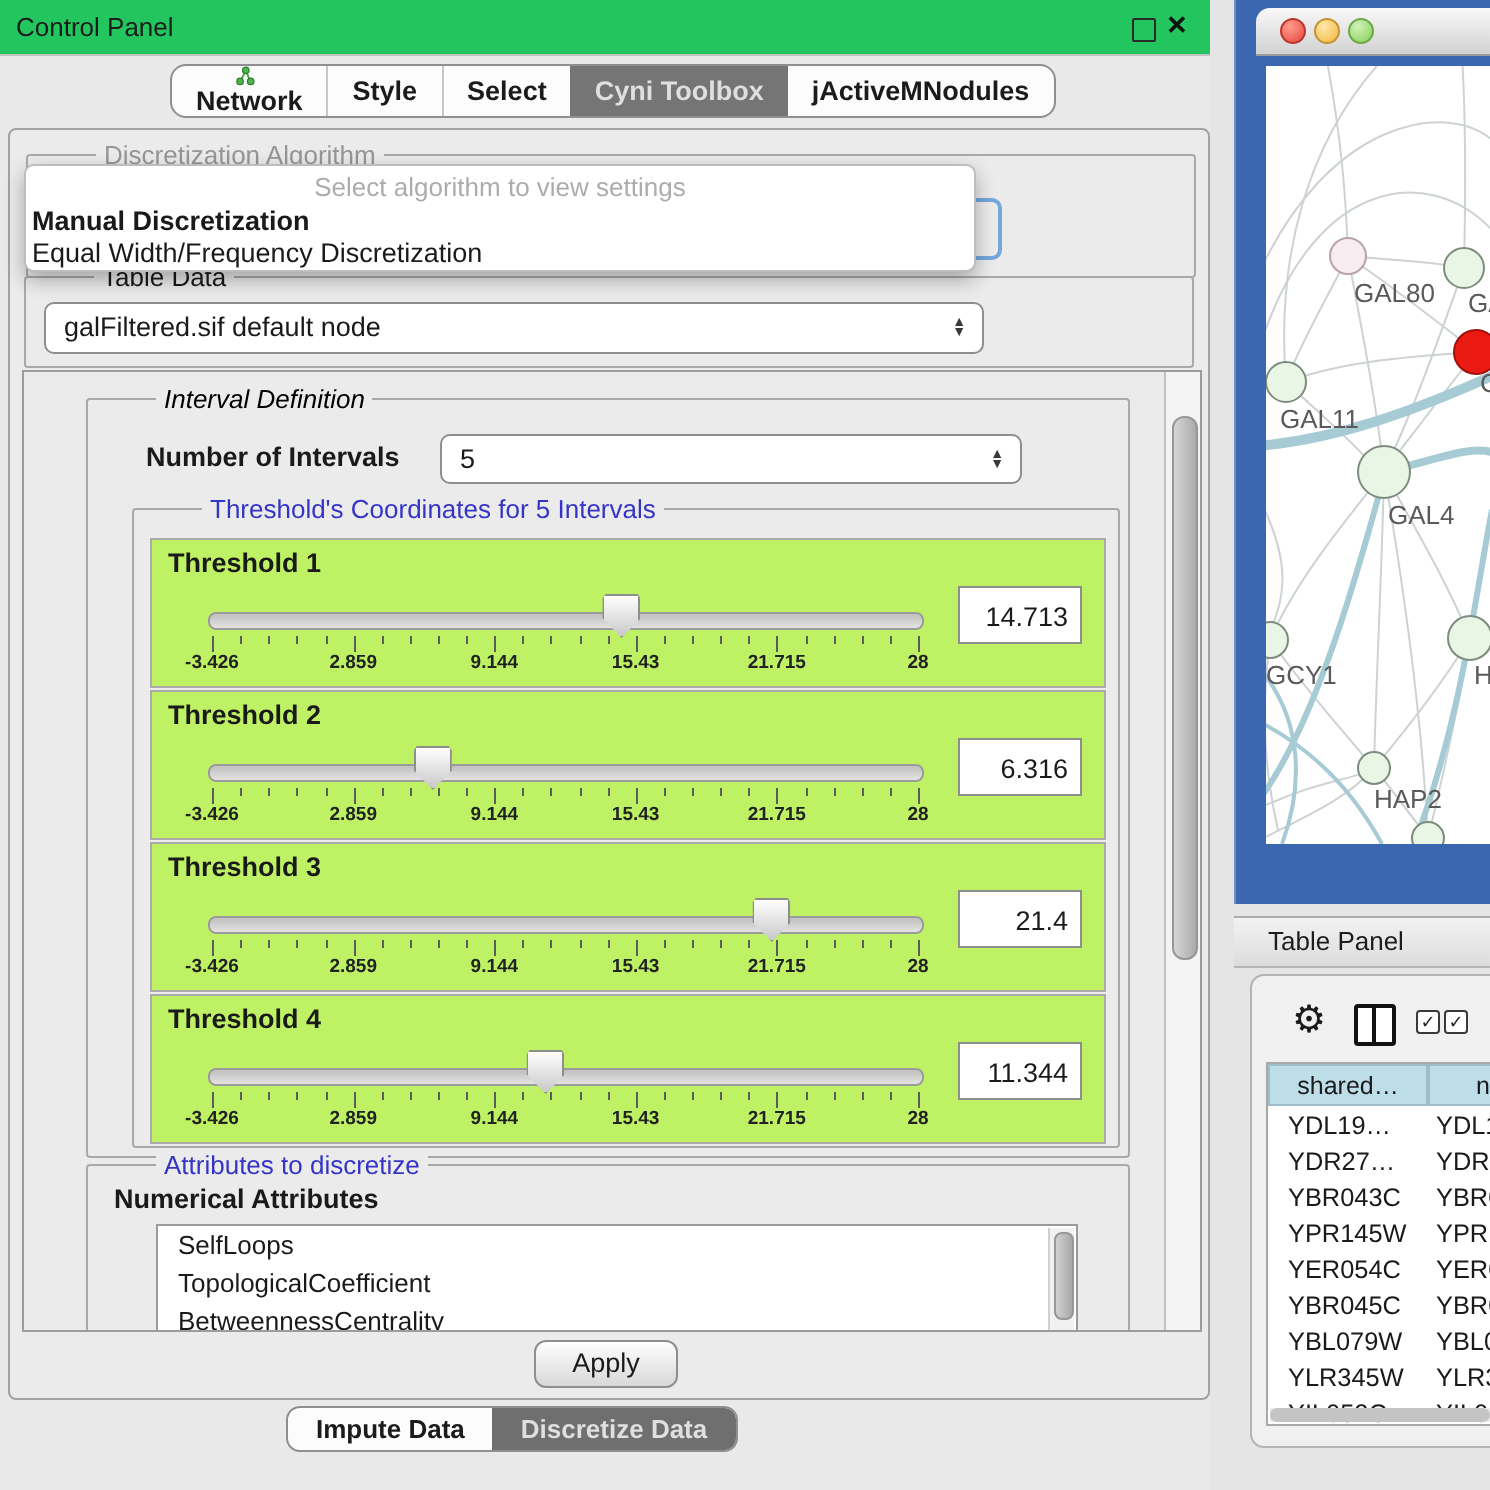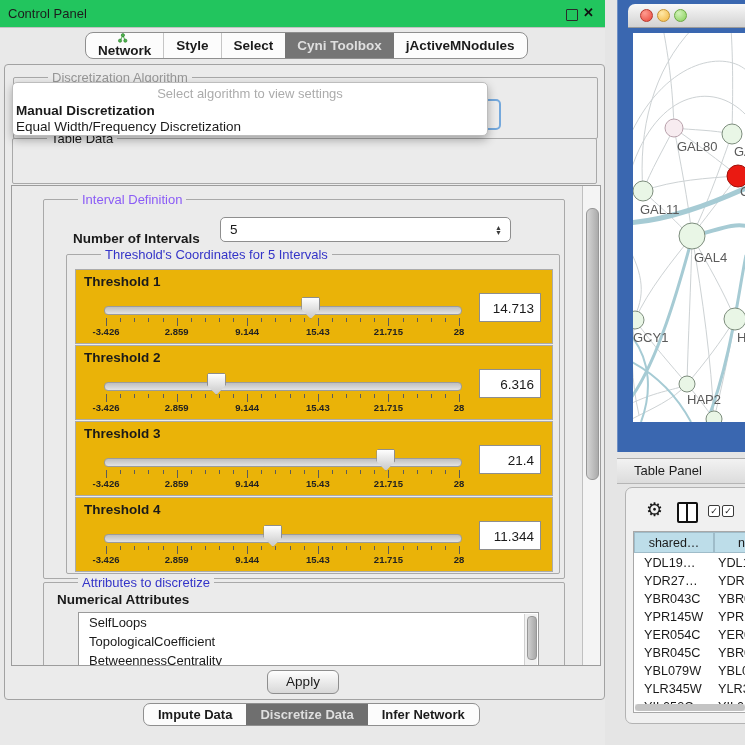--- a/index.html
+++ b/index.html
@@ -21,21 +21,21 @@
         font-weight:bold;color:#1b1b1b;white-space:nowrap;flex-direction:column;}
   .ttab.sep{border-right:1px solid #C6C6C6;}
   .ttab.sel{background:#757575;color:#DFDFDF;}
   .ttab svg{margin-right:5px;}
 
   
   #outer-box{left:4px;top:64px;width:599px;height:634px;background:#EBEBEB;border:1px solid #A2A2A2;border-radius:4px;}
 
   .group{position:absolute;border:1px solid #A9A9A9;border-radius:2px;}
   .legend{position:absolute;top:-8px;left:6px;background:#EBEBEB;padding:0 4px;font-size:13px;white-space:nowrap;margin-left:28px;}
-  .legend.green{color:#8b5cf6;}
+  .legend.green{color:#000000;font-style:italic;}
   .legend.blue{color:#3434C8;}
   .legend.dim{color:#969696;}
 
   .combo{position:absolute;background:#FFF;border:1px solid #8E8E8E;border-radius:5px;
          font-size:13.5px;line-height:24px;padding-left:9px;box-sizing:border-box;}
   .combo .spin{position:absolute;right:8px;top:0;bottom:0;display:flex;flex-direction:column;justify-content:center;
                font-size:7px;line-height:5px;color:#3a3a3a;}
 
   
   #algo-combo{left:20px;top:99px;width:477px;height:27px;border:2px solid #74A8DC;background:#ECECEC;border-radius:5px;}
@@ -45,21 +45,21 @@
   #algo-popup .it1{position:absolute;left:3px;top:20px;font-weight:bold;font-size:13.5px;}
   #algo-popup .it2{position:absolute;left:3px;top:36px;font-size:13.5px;}
 
   
   #viewport{left:11px;top:185px;width:588px;height:479px;border:1px solid #9C9C9C;background:#EBEBEB;overflow:hidden;}
   #vscroll{position:absolute;left:570px;top:0;width:18px;height:479px;background:#F4F4F4;border-left:1px solid #C0C0C0;}
   #vscroll .thumb{position:absolute;left:3px;top:22px;width:11px;height:270px;border-radius:6px;
                   background:linear-gradient(90deg,#D6D6D6,#ABABAB);border:1px solid #979797;}
 
   
-  .thr-box{position:absolute;left:8px;width:476px;height:73px;border:1px solid #ABABAB;background:#eab308;}
+  .thr-box{position:absolute;left:8px;width:476px;height:73px;border:1px solid #ABABAB;background:#bef264;}
   .thr-title{position:absolute;left:8px;top:4px;font-weight:bold;font-size:13.5px;}
   .track{position:absolute;left:28px;top:36px;width:356px;height:7px;border-radius:4px;
          background:linear-gradient(#BFBFBF,#E3E3E3);border:1px solid #9B9B9B;}
   .thumbp{position:absolute;top:27px;width:17px;height:20px;background:linear-gradient(#FEFEFE,#C9C9C9);
           border:1px solid #8E8E8E;clip-path:polygon(8% 0,92% 0,100% 10%,100% 55%,50% 100%,0 55%,0 10%);}
   .tick{position:absolute;top:48px;width:1px;background:#5c5c5c;}
   .ticklab{position:absolute;top:56px;width:50px;margin-left:-25px;text-align:center;
            font-size:9.5px;font-weight:bold;color:#222;}
   .valbox{position:absolute;left:403px;top:23px;width:62px;height:29px;background:#FFF;border:1px solid #8E8E8E;
           font-size:13.5px;line-height:29px;text-align:right;padding-right:6px;box-sizing:border-box;}
@@ -156,27 +156,34 @@
 
     <div id="algo-popup" class="abs">
       <div class="hint">Select algorithm to view settings</div>
       <div class="it1">Manual Discretization</div>
       <div class="it2">Equal Width/Frequency Discretization</div>
     </div>
 
     <div class="group abs" style="left:12px;top:138px;width:583px;height:44px;">
       <span class="legend">Table Data</span>
     </div>
+    <div class="combo abs" style="left:22px;top:151px;width:470px;height:26px;">
+      <span>galFiltered.sif default node</span>
+      <span class="spin">
+          <span>▲</span>
+          <span>▼</span>
+        </span>
+    </div>
 
     <div id="viewport" class="abs">
 
       <div class="group" style="left:31px;top:13px;width:520px;height:378px;">
         <span class="legend green">Interval Definition</span>
 
-        <div style="position:absolute;left:29px;top:21px;font-weight:bold;font-size:13.5px;margin-top:10px;">Number of Intervals</div>
+        <div style="position:absolute;left:29px;top:21px;font-weight:bold;font-size:13.5px;">Number of Intervals</div>
         <div class="combo" style="left:176px;top:17px;width:291px;height:25px;">
           <span>5</span>
           <span class="spin">
               <span>▲</span>
               <span>▼</span>
             </span>
         </div>
 
         <div class="group" style="left:22px;top:54px;width:492px;height:318px;">
           <span class="legend blue">Threshold's Coordinates for 5 Intervals</span>
@@ -354,21 +361,20 @@
       <div id="vscroll">
         <div class="thumb"></div>
       </div>
     </div>
 
     <div id="apply-btn" class="abs">Apply</div>
 
     <div id="bottom-tabs" class="abs">
         <div class="btab">Impute Data</div>
         <div class="btab sel">Discretize Data</div>
-        <div class="btab">Infer Network</div>
       </div>
   </div>
 
   <div id="net-window" class="abs"></div>
   <div id="mac-bar" class="abs"></div>
   <div id="lt-red" class="light"></div>
   <div id="lt-yel" class="light"></div>
   <div id="lt-grn" class="light"></div>
   <div id="canvas" class="abs">
     <svg id="net-svg" width="112" height="389" viewBox="0 0 112 389">

